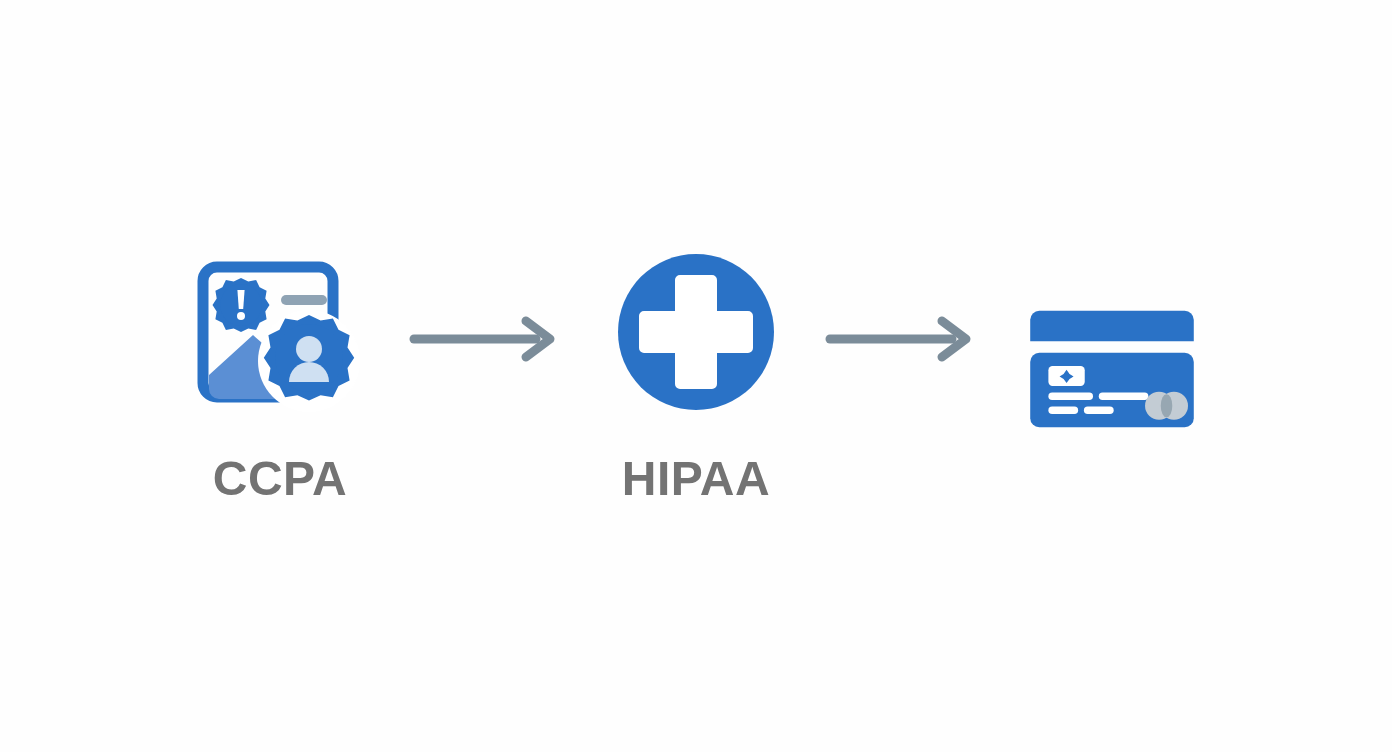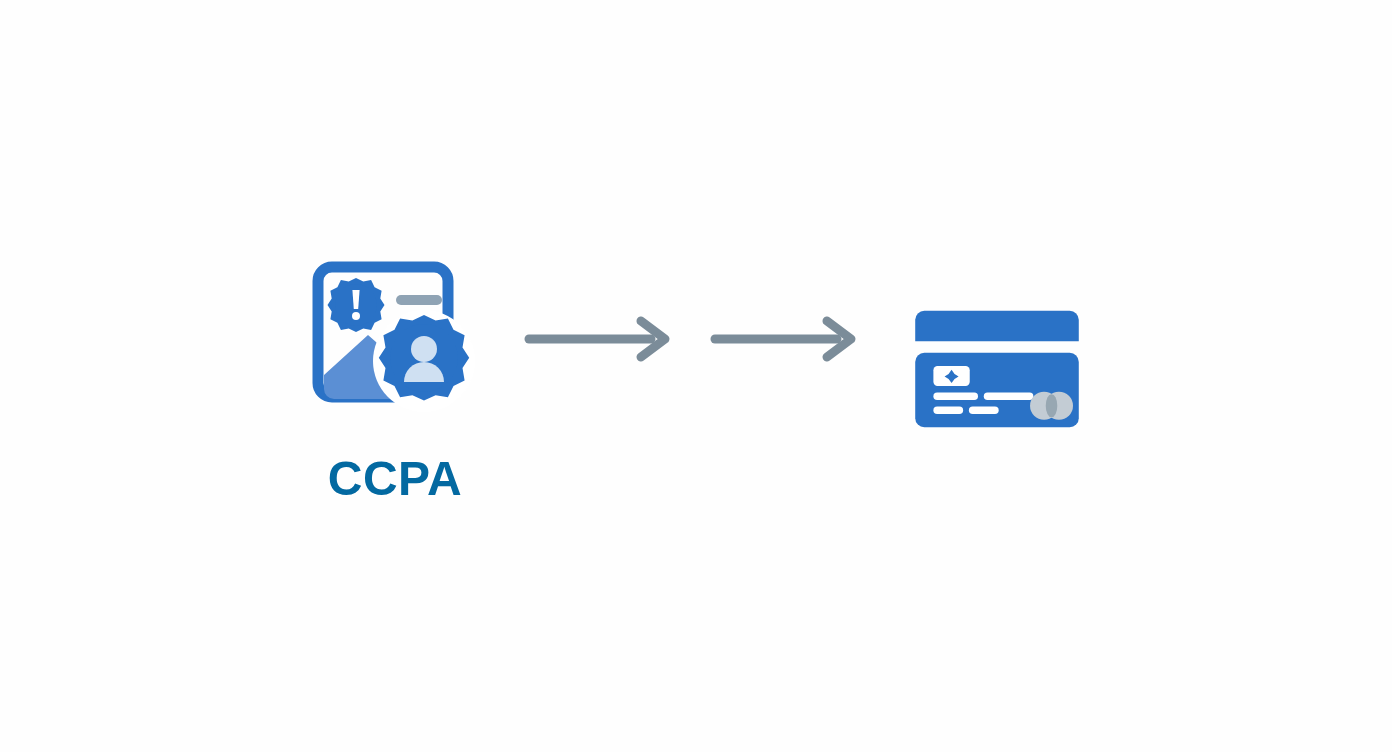--- a/index.html
+++ b/index.html
@@ -42,21 +42,21 @@
     height: 180px;
     display: flex;
     align-items: center;
     justify-content: center;
   }
   .node-label {
     margin-top: 26px;
     font-size: 48px;
     font-weight: bold;
     letter-spacing: 0.5px;
-    color: #0369a1;
+    color: #737373;
     font-family: "Liberation Sans", sans-serif;
     white-space: nowrap;
     line-height: 1;
   }
   .connector {
     width: 186px;
     height: 180px;
     display: flex;
     align-items: center;
     justify-content: center;
@@ -106,20 +106,29 @@
       <div class="node-label">CCPA</div>
     </div>
 
     <div class="connector">
       <svg width="160" height="50" viewBox="0 0 160 50" xmlns="http://www.w3.org/2000/svg">
         <line x1="6" y1="25" x2="128" y2="25" stroke="#7b8c99" stroke-width="9" stroke-linecap="round"></line>
         <polyline points="118,7 142,25 118,43" fill="none" stroke="#7b8c99" stroke-width="9" stroke-linecap="round" stroke-linejoin="round"></polyline>
       </svg>
     </div>
 
+    <div class="node">
+      <div class="node-icon">
+        <svg width="190" height="180" viewBox="0 0 190 180" xmlns="http://www.w3.org/2000/svg">
+          <circle cx="95" cy="83" r="78" fill="#2a72c6"></circle>
+          <path d="M 79 31 L 111 31 L 111 67 L 147 67 L 147 99 L 111 99 L 111 135 L 79 135 L 79 99 L 43 99 L 43 67 L 79 67 Z" fill="#ffffff" stroke="#ffffff" stroke-width="10" stroke-linejoin="round"></path>
+        </svg>
+      </div>
+      <div class="node-label">HIPAA</div>
+    </div>
 
     <div class="connector">
       <svg width="160" height="50" viewBox="0 0 160 50" xmlns="http://www.w3.org/2000/svg">
         <line x1="6" y1="25" x2="128" y2="25" stroke="#7b8c99" stroke-width="9" stroke-linecap="round"></line>
         <polyline points="118,7 142,25 118,43" fill="none" stroke="#7b8c99" stroke-width="9" stroke-linecap="round" stroke-linejoin="round"></polyline>
       </svg>
     </div>
 
     <div class="node">
       <div class="node-icon">

